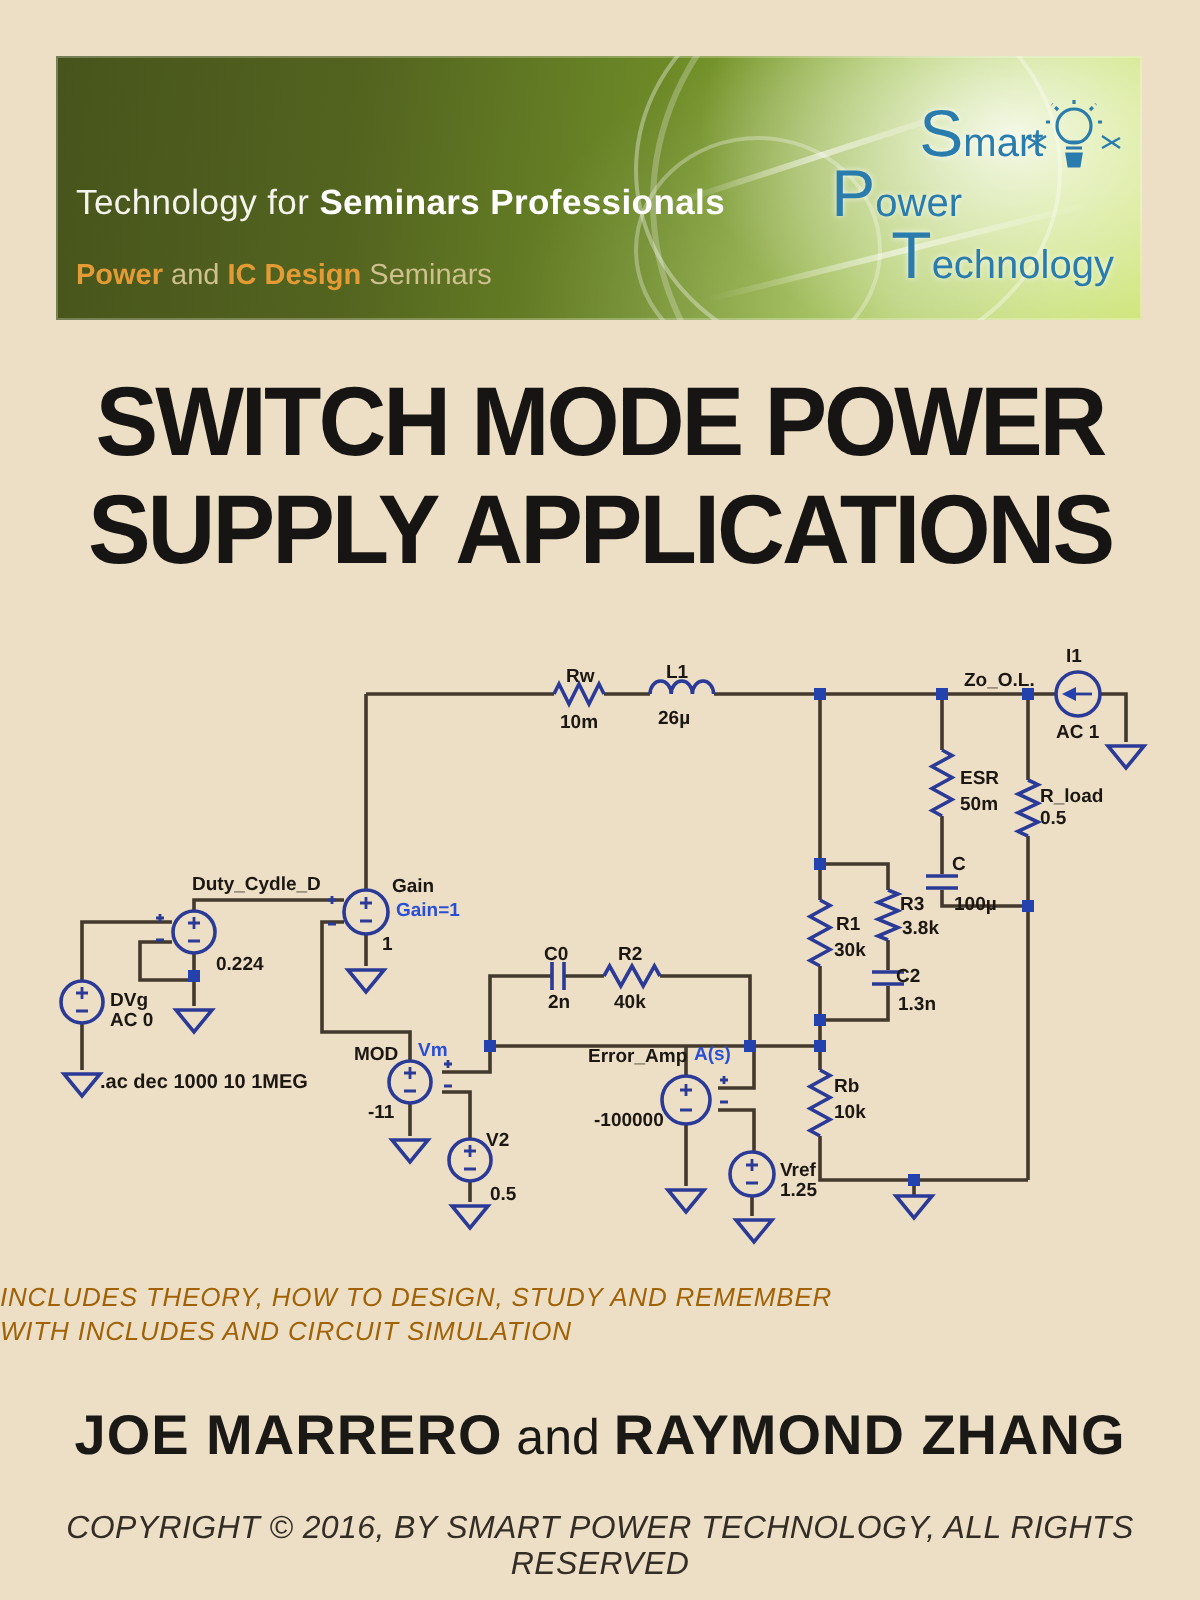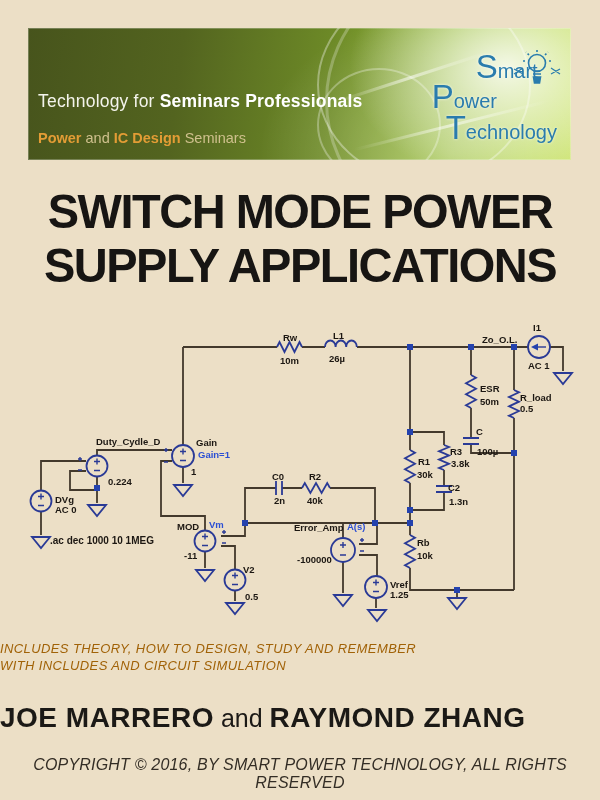--- a/index.html
+++ b/index.html
@@ -26,21 +26,21 @@
   .bl2{font-size:14.5px;margin-top:18px;color:#cfc08d;}
   .bl2 .b{font-weight:bold;color:#e39c35;}
 
   
   .logo{position:absolute;right:14px;top:24px;color:#2a7cad;font-weight:normal;line-height:.92;
         text-shadow:0 0 3px rgba(255,255,255,.8);}
   .logo-word{font-size:20px;}
   .logo-word::first-letter{font-size:33px;}
   .lw1{margin-left:46px;}
   .lw2{margin-left:2px;}
-  .lw3{margin-left:16px;}
+  .lw3{margin-left:32px;}
   .bulb{position:absolute;right:-4px;top:-4px;}
 
   
   .title{position:absolute;left:0;top:186px;width:100%;text-align:center;
          font-weight:bold;font-size:47px;line-height:52px;letter-spacing:-1.5px;color:#171513;
          transform:scaleY(1.04);}
 
   
   svg.circuit{position:absolute;left:0;top:0;}
   .wire{stroke:#43392c;stroke-width:1.8;fill:none;}
@@ -48,21 +48,21 @@
   .mark{stroke:#2a3a96;stroke-width:1.4;fill:none;}
   .gnd{stroke:#2a3a96;stroke-width:1.8;fill:none;}
   .dot{fill:#2442ae;}
   text.lb{font-family:"Liberation Sans",sans-serif;font-size:9.5px;font-weight:bold;fill:#1c1712;}
   text.blue{fill:#2b4fd4;}
   text.big{font-size:10px;}
 
   
   .tagline{position:absolute;left:0;top:640px;width:100%;text-align:left;font-style:italic;
            font-size:13px;line-height:17px;color:#a16207;letter-spacing:.4px;}
-  .authors{position:absolute;left:0;top:702px;width:100%;text-align:left;font-size:28px;color:#1b1916;}
+  .authors{position:absolute;left:0;top:702px;width:100%;text-align:center;font-size:28px;color:#1b1916;}
   .authors .n{font-weight:bold;letter-spacing:.5px;}
   .authors .a{font-size:25px;}
   .copyright{position:absolute;left:0;top:756px;width:100%;text-align:center;font-style:italic;
              font-size:16px;color:#332d25;letter-spacing:.2px;}
 </style>
 </head>
 <body>
 
 <div class="page">
 

